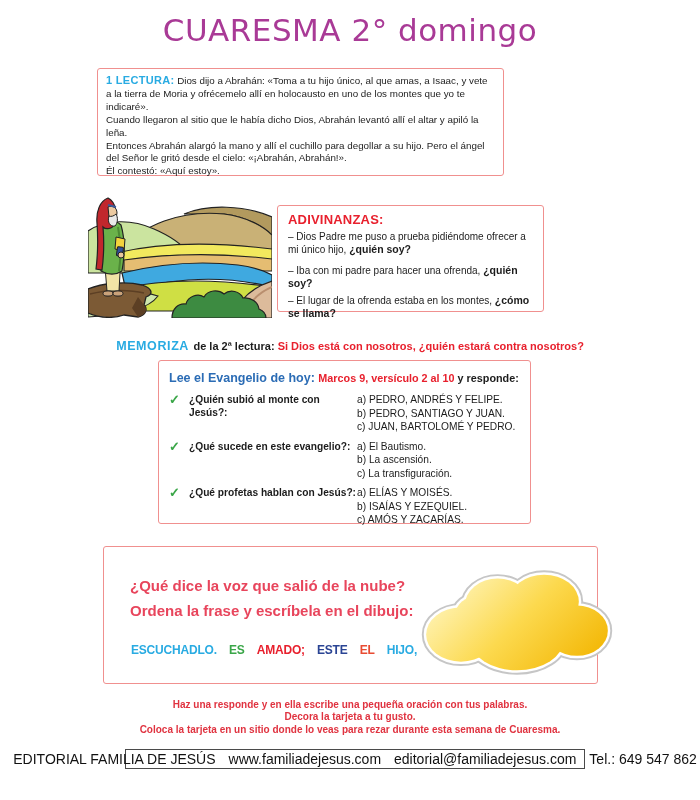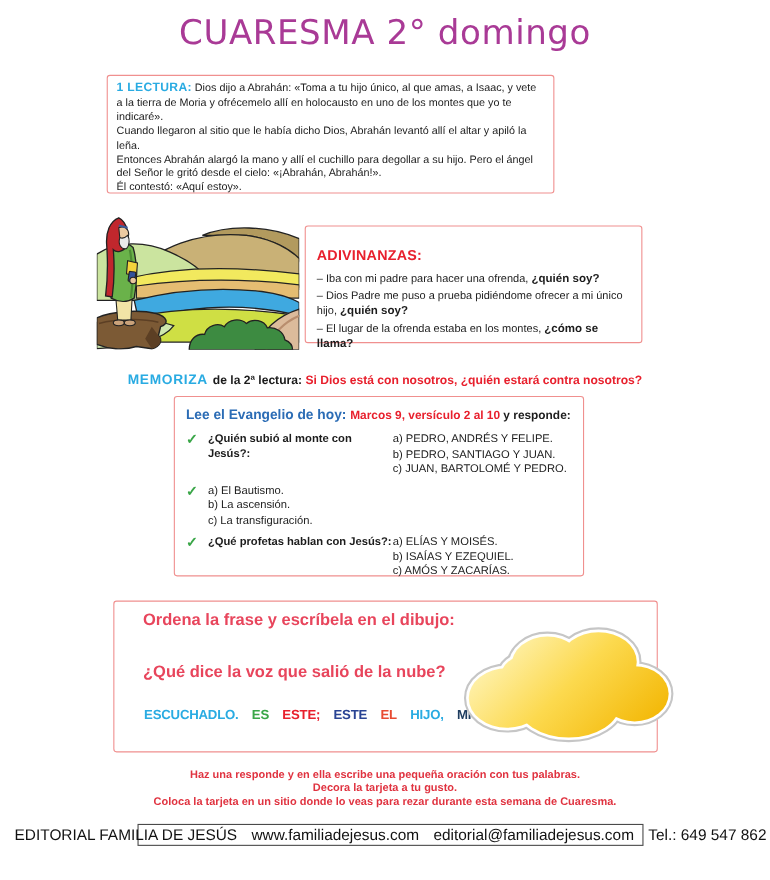--- a/index.html
+++ b/index.html
@@ -20,21 +20,21 @@
   
   #reading-box { left:97px; top:68px; width:407px; height:108px; padding:5px 8px; }
   #reading-box .rpara { font-size:9.8px; line-height:12.9px; }
   .lectura-label { color:#29abe2; font-weight:bold; font-size:11px; letter-spacing:0.3px; }
 
   
   #illustration { position:absolute; left:88px; top:197px; width:184px; height:121px; }
   #illustration svg { width:100%; height:100%; display:block; }
 
   
-  #adivinanzas { left:277px; top:205px; width:307px; height:107px; padding:18px 10px; }
+  #adivinanzas { left:277px; top:205px; width:267px; height:107px; padding:6px 10px; }
   .adiv-heading { color:#e8202d; font-weight:bold; font-size:13px; letter-spacing:0.2px; }
   .adiv-item { font-size:10px; line-height:13px; margin-top:4px; }
   .adiv-item.first { margin-top:3px; }
   .adiv-item.spaced { margin-top:8px; }
   .adiv-item b { font-size:10.5px; }
 
   
   #memoriza { position:absolute; top:336px; left:0; width:100%; text-align:center; font-weight:bold; }
   .mem-label { color:#29abe2; font-size:12.5px; letter-spacing:0.6px; }
   .mem-middle { color:#1c1c1c; font-size:11px; }
@@ -125,25 +125,25 @@
       <circle cx="33" cy="58" r="3" fill="#e9c79d" stroke="#222" stroke-width="1"></circle>
       <path d="M20,1 C12,4 8,14 9,26 C10,40 10,56 8,72 L14,73 C16,58 16,42 15,30 C18,33 24,32 27,27 C30,18 28,5 20,1 Z" fill="#c1272d" stroke="#222" stroke-width="1.2"></path>
       <path d="M20,10 C25,8 29,11 29,16 C29,19 27,21 24,21 L21,20 Z" fill="#eccaa1" stroke="#222" stroke-width="1"></path>
       <path d="M21,19 C19,25 22,30 27,29 C30,26 30,20 28,17 C26,19 23,20 21,19 Z" fill="#e9e9e9" stroke="#222" stroke-width="1"></path>
       <path d="M20,8 L28,10" stroke="#3a5a9a" stroke-width="2"></path>
     </svg>
   </div>
 
   <div class="pbox" id="adivinanzas">
     <div class="adiv-heading">ADIVINANZAS:</div>
+    <div class="adiv-item first">
+      <span>– Dios Padre me puso a prueba pidiéndome ofrecer a mi único hijo, </span><b>¿quién soy?</b>
+    </div>
     <div class="adiv-item spaced">
       <span>– Iba con mi padre para hacer una ofrenda, </span><b>¿quién soy?</b>
-    </div>
-    <div class="adiv-item first">
-      <span>– Dios Padre me puso a prueba pidiéndome ofrecer a mi único hijo, </span><b>¿quién soy?</b>
     </div>
     <div class="adiv-item">
       <span>– El lugar de la ofrenda estaba en los montes, </span><b>¿cómo se llama?</b>
     </div>
   </div>
 
   <div id="memoriza">
     <span class="mem-label">MEMORIZA</span>
     <span class="mem-middle"> de la 2ª lectura: </span>
     <span class="mem-question">Si Dios está con nosotros, ¿quién estará contra nosotros?</span>
@@ -161,45 +161,46 @@
       <span class="q-text">¿Quién subió al monte con Jesús?:</span>
       <span>
         <div class="option">a)  PEDRO, ANDRÉS Y FELIPE.</div>
         <div class="option">b) PEDRO, SANTIAGO Y JUAN.</div>
         <div class="option">c) JUAN, BARTOLOMÉ Y PEDRO.</div>
       </span>
     </div>
 
     <div class="question">
       <span class="check">✓</span>
+      <span class="q-text">¿Qué sucede en este evangelio?:</span>
       <span>
         <div class="option">a) El Bautismo.</div>
         <div class="option">b) La ascensión.</div>
         <div class="option">c) La transfiguración.</div>
       </span>
     </div>
 
     <div class="question">
       <span class="check">✓</span>
       <span class="q-text">¿Qué profetas hablan con Jesús?:</span>
       <span>
         <div class="option">a) ELÍAS Y MOISÉS.</div>
         <div class="option">b) ISAÍAS Y EZEQUIEL.</div>
         <div class="option">c) AMÓS Y ZACARÍAS.</div>
       </span>
     </div>
   </div>
 
   <div class="pbox" id="nube-box">
+    <div class="nube-line l1">¿Qué dice la voz que salió de la nube?</div>
     <div class="nube-line l2">Ordena la frase y escríbela en el dibujo:</div>
-    <div class="nube-line l1">¿Qué dice la voz que salió de la nube?</div>
     <div class="words">
       <span class="word" style="color: rgb(41, 171, 226);">ESCUCHADLO.</span>
       <span class="word" style="color: rgb(58, 166, 72);">ES</span>
-      <span class="word" style="color: rgb(232, 32, 45);">ESTE;</span>
+      <span class="word" style="color: rgb(232, 32, 45);">AMADO;</span>
       <span class="word" style="color: rgb(42, 68, 148);">ESTE</span>
       <span class="word" style="color: rgb(232, 75, 50);">EL</span>
       <span class="word" style="color: rgb(41, 171, 226);">HIJO,</span>
       <span class="word" style="color: rgb(30, 60, 95);">MI</span>
     </div>
     <div id="cloud">
       <svg viewBox="0 0 200 120" xmlns="http://www.w3.org/2000/svg">
         <defs>
           <linearGradient id="cg" gradientUnits="userSpaceOnUse" x1="40" y1="0" x2="160" y2="120">
             <stop offset="0" stop-color="#fff6c0"></stop>

